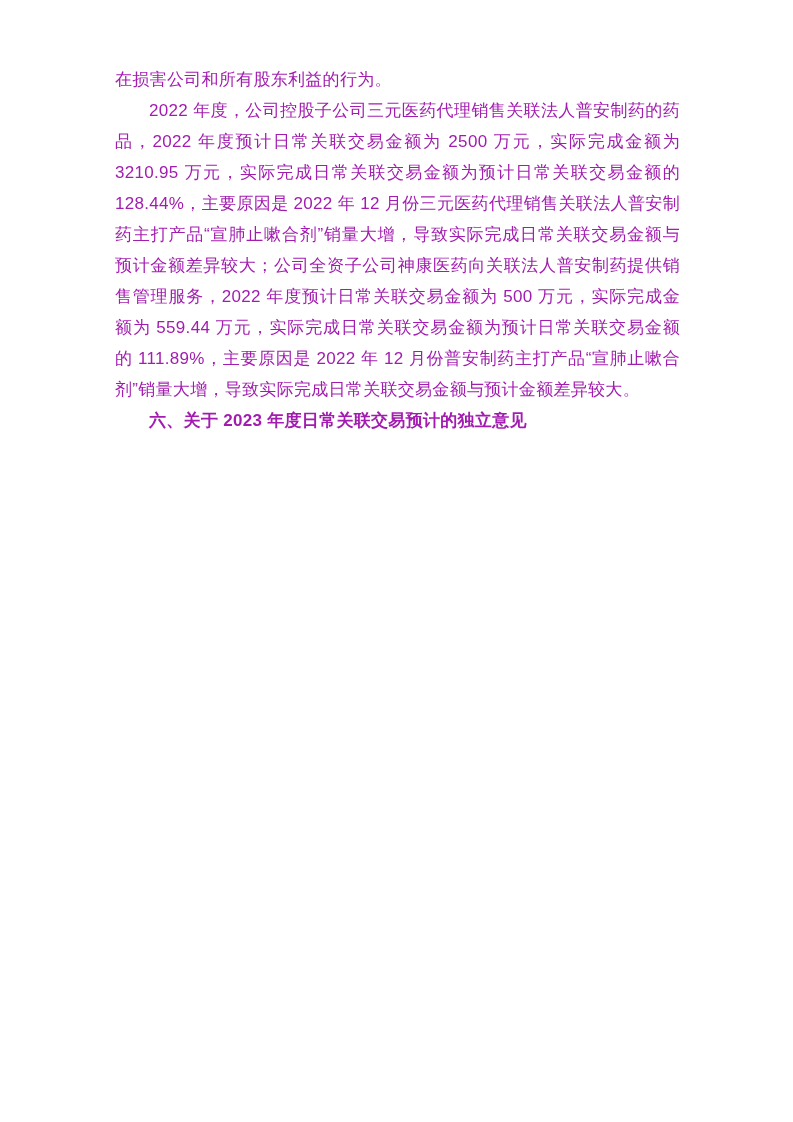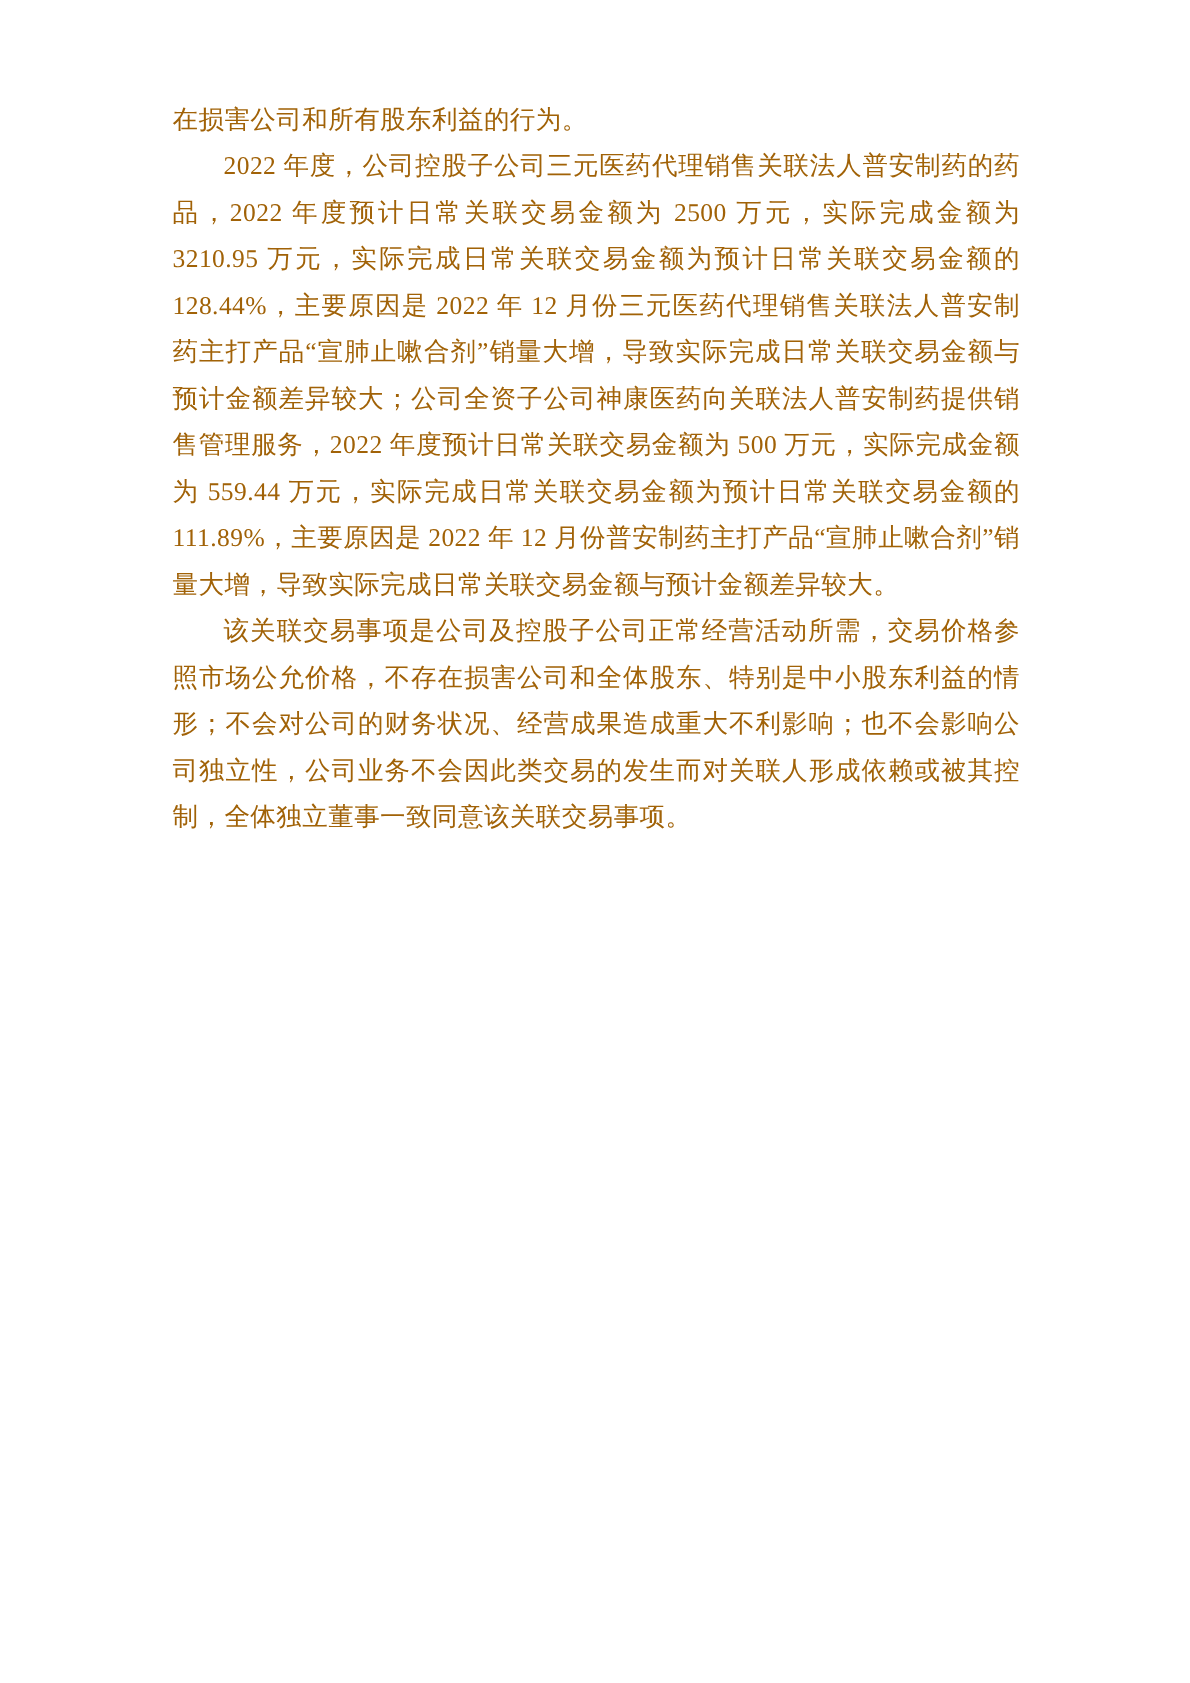--- a/index.html
+++ b/index.html
@@ -12,24 +12,24 @@
     width: 793px;
     height: 1122px;
     background: #ffffff;
     overflow: hidden;
   }
   .content {
     position: absolute;
     left: 115px;
     top: 64px;
     width: 565px;
-    font-family: Liberation Serif, serif;
+    font-family: Liberation Sans, sans-serif;
     font-size: 17px;
     line-height: 31px;
-    color: #a16207;
+    color: #a21caf;
     text-align: justify;
     text-justify: inter-ideograph;
     letter-spacing: 0.3px;
   }
   .para {
     margin: 0;
     padding: 0;
   }
   .indent {
     text-indent: 2em;
@@ -44,15 +44,15 @@
     text-align: left;
   }
 </style>
 </head>
 <body>
 
 <div class="page">
   <div class="content">
     <p class="para">在损害公司和所有股东利益的行为。</p>
     <p class="para indent">2022 年度，公司控股子公司三元医药代理销售关联法人普安制药的药品，2022 年度预计日常关联交易金额为 2500 万元，实际完成金额为 3210.95 万元，实际完成日常关联交易金额为预计日常关联交易金额的 128.44%，主要原因是 2022 年 12 月份三元医药代理销售关联法人普安制药主打产品“宣肺止嗽合剂”销量大增，导致实际完成日常关联交易金额与预计金额差异较大；公司全资子公司神康医药向关联法人普安制药提供销售管理服务，2022 年度预计日常关联交易金额为 500 万元，实际完成金额为 559.44 万元，实际完成日常关联交易金额为预计日常关联交易金额的 111.89%，主要原因是 2022 年 12 月份普安制药主打产品“宣肺止嗽合剂”销量大增，导致实际完成日常关联交易金额与预计金额差异较大。</p>
-    <p class="para indent">该关联交易事项是公司及控股子公司正常经营活动所需，交易价格参照市场公允价格，不存在损害公司和全体股东、特别是中小股东利益的情形；不会对公司的财务状况、经营成果造成重大不利影响；也不会影响公司独立性，公司业务不会因此类交易的发生而对关联人形成依赖或被其控制，全体独立董事一致同意该关联交易事项。</p>
+    <h2 class="heading">六、关于 2023 年度日常关联交易预计的独立意见</h2>
   </div>
 </div>
 
 </body></html>

